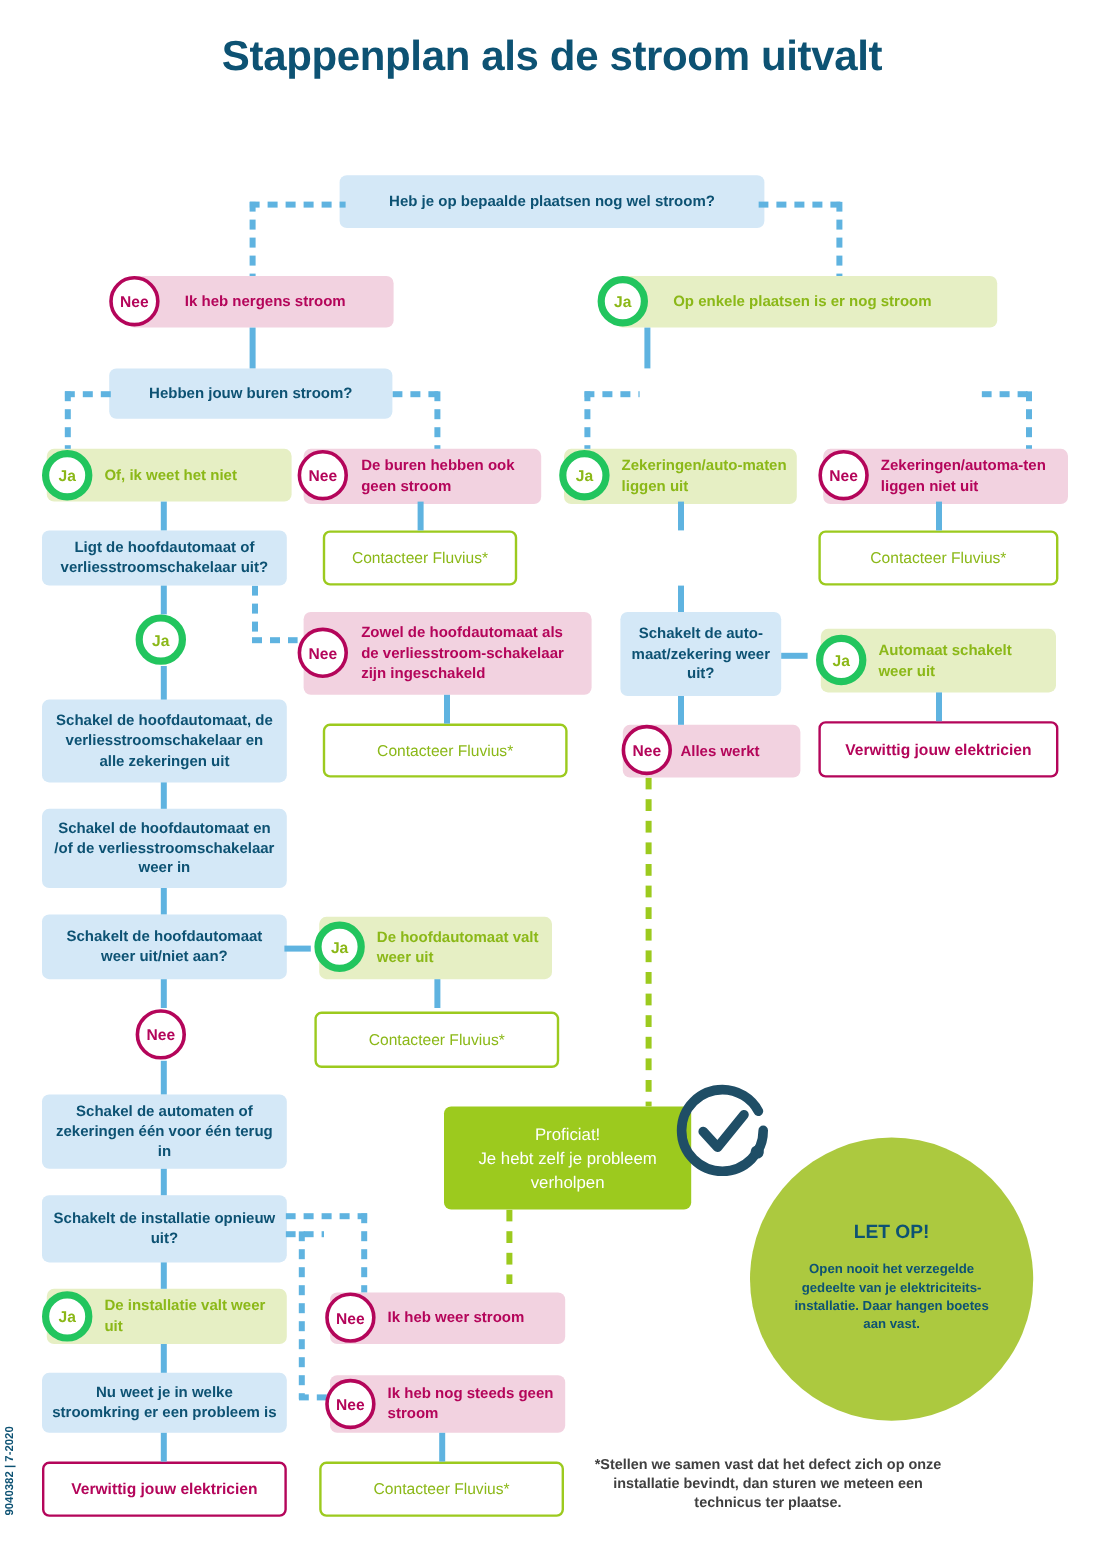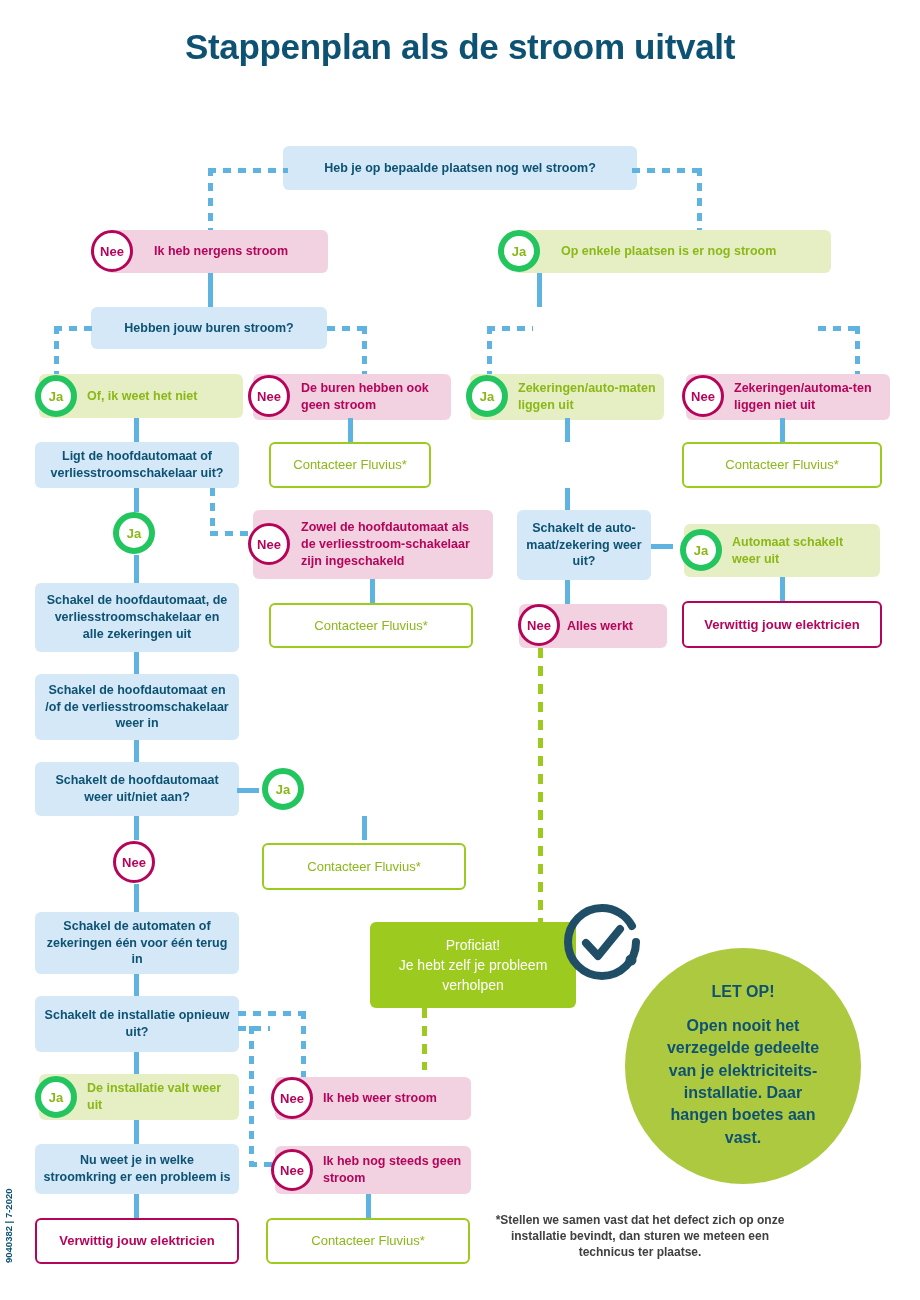--- a/index.html
+++ b/index.html
@@ -128,21 +128,21 @@
     position: absolute;
     border-radius: 50%;
     background: #acc93f;
     display: flex; flex-direction: column;
     align-items: center; justify-content: center;
     text-align: center;
     color: #0d5273;
     padding: 0 34px;
   }
   .letop-title { font-size: 16px; font-weight: bold; margin-bottom: 14px; }
-  .letop-body  { font-size: 16px; font-weight: bold; line-height: 1.4; }
+  .letop-body  { font-size: 11px; font-weight: bold; line-height: 1.4; }
 
   
   .footnote {
     position: absolute;
     text-align: center;
     color: #404040;
     font-size: 12px;
     font-weight: bold;
     line-height: 1.35;
   }
@@ -345,20 +345,23 @@
   <div class="node out-mag" style="left:682px; top:601px; width:200px; height:47px;">
     <span class="txt">Verwittig jouw elektricien</span>
   </div>
 
   <div class="node blue" style="left:35px; top:674px; width:204px; height:66px;">
     <span class="txt">Schakel de hoofdautomaat en /of de verliesstroomschakelaar weer in</span>
   </div>
 
   <div class="node blue" style="left:35px; top:762px; width:204px; height:54px;">
     <span class="txt">Schakelt de hoofdautomaat weer uit/niet aan?</span>
+  </div>
+  <div class="node green hasbadge" style="left:266px; top:764px; width:194px; height:52px;">
+    <span class="txt">De hoofdautomaat valt weer uit</span>
   </div>
   <div class="badge badge-ja" style="left:262px; top:768px;">
       <span>Ja</span>
     </div>
 
   <div class="badge badge-nee" style="left:113px; top:841px;">
       <span>Nee</span>
     </div>
 
   <div class="node out-green" style="left:262px; top:843px; width:204px; height:47px;">

